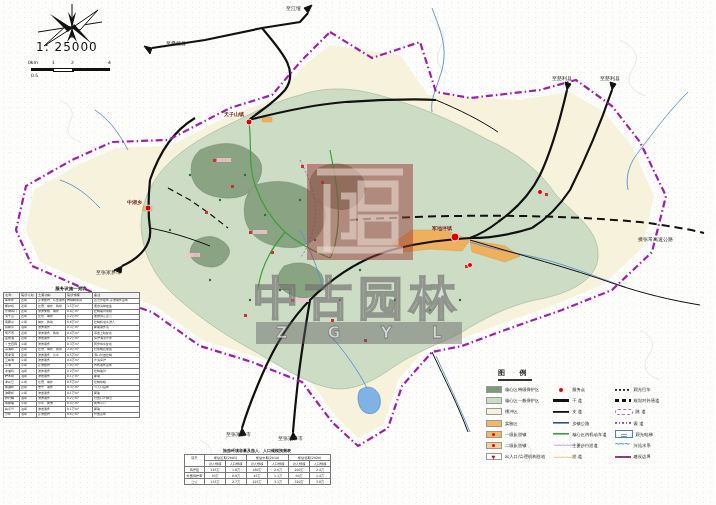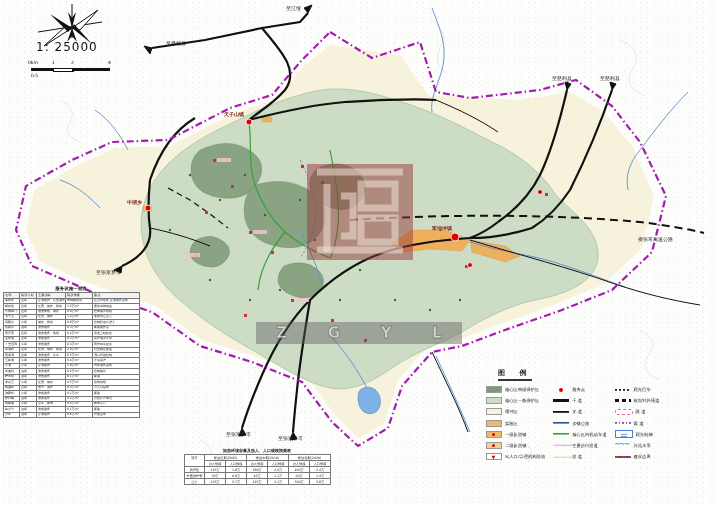--- a/index.html
+++ b/index.html
@@ -292,20 +292,21 @@
       <rect x="2" y="2" width="106" height="96" fill="rgba(150,55,55,0.50)"></rect>
       <g stroke="rgba(238,226,215,0.55)" stroke-width="7" fill="none">
         <path d="M12,10 L98,10"></path>
         <path d="M22,22 L22,90"></path>
         <path d="M12,88 L98,88"></path>
         <rect x="56" y="22" width="34" height="24"></rect>
         <rect x="56" y="56" width="34" height="24"></rect>
         <path d="M36,34 L48,34 L48,74 L36,74"></path>
       </g>
     </svg>
+    <div class="wm-text">中古园林</div>
     <div class="wm-bar">
       <span>Z</span>
       <span>G</span>
       <span>Y</span>
       <span>L</span>
     </div>
   </div>
 
   <div class="legend">
     <div class="legend-title">图 例</div>

